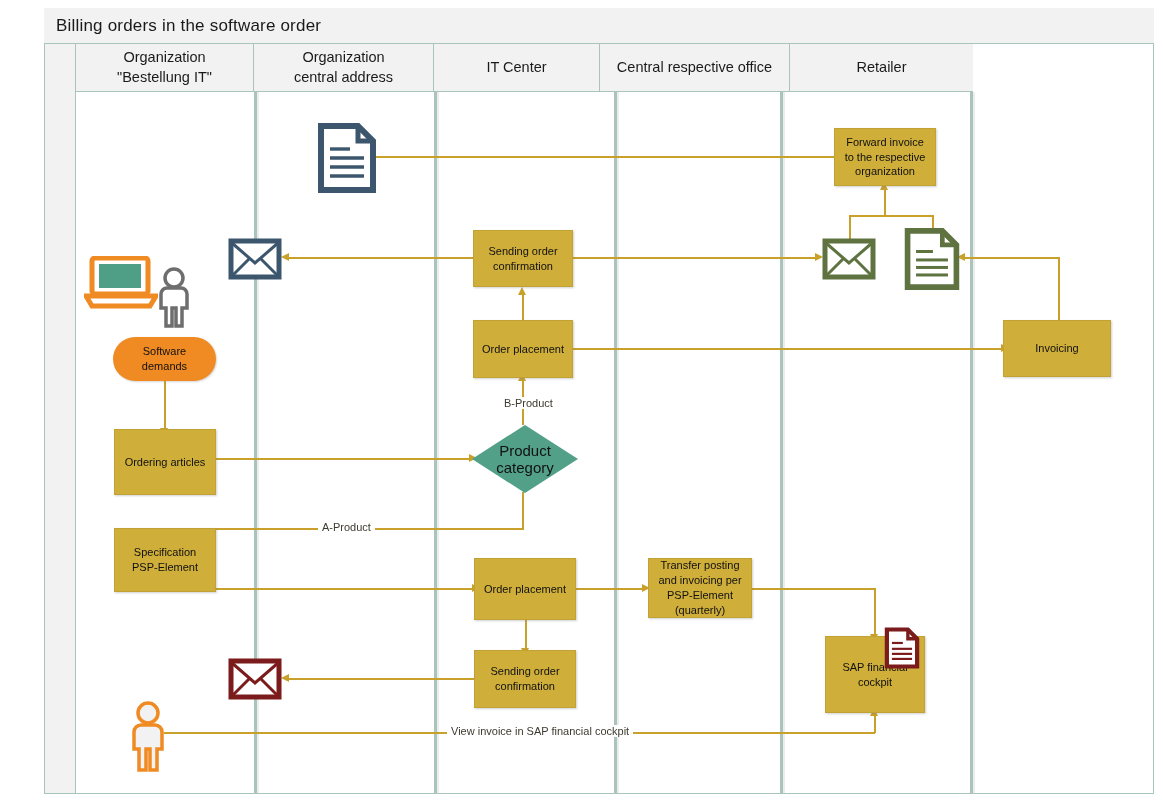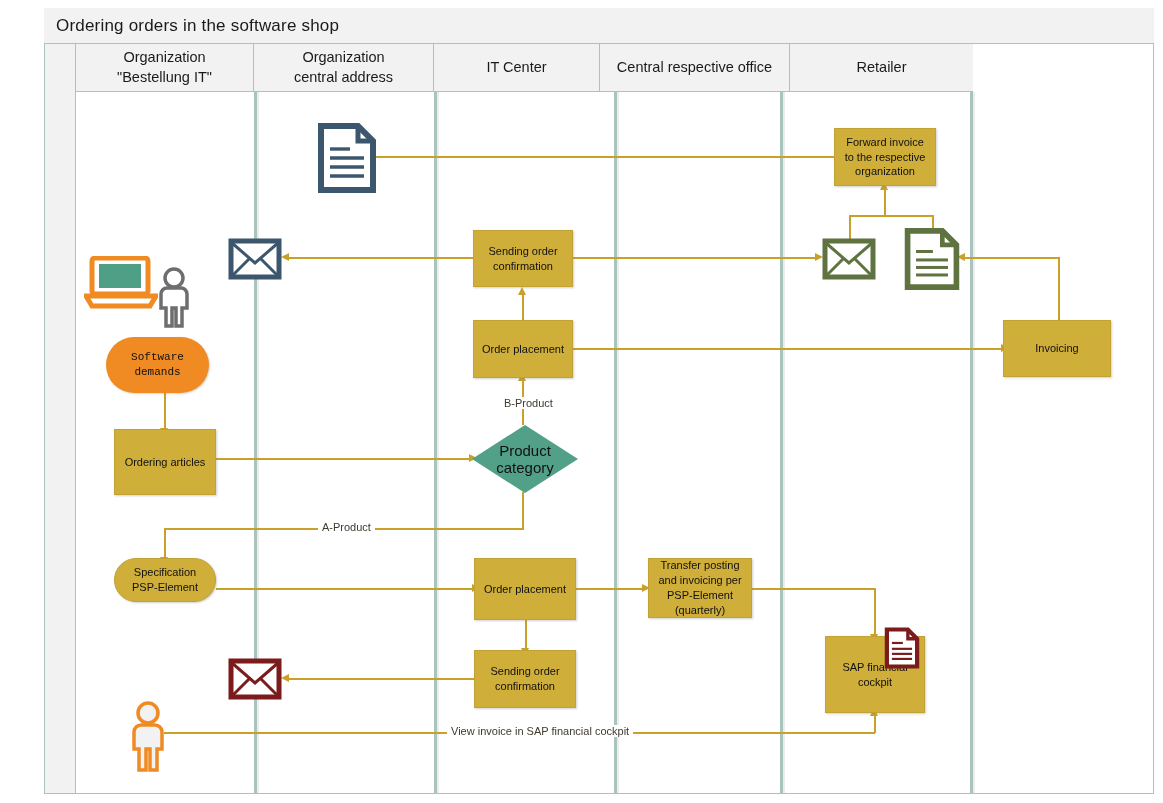--- a/index.html
+++ b/index.html
@@ -64,21 +64,21 @@
   
   .icon{position:absolute;}
   .icon svg{display:block;}
 </style>
 </head>
 <body>
 
 <div id="canvas">
 
   <div class="pool"></div>
-  <div class="pool-title">Ordering orders in the software shop</div>
+  <div class="pool-title">Billing orders in the software order</div>
   <div class="pool-sidebar"></div>
 
   <div class="lane-head-row">
     <div class="lane-head" style="width:178px">
       <div>
         <span>Organization</span>
         <span>"Bestellung IT"</span>
       </div>
     </div>
     <div class="lane-head" style="width:180px">
@@ -258,30 +258,30 @@
   </div>
 
   <div class="node task" style="left:834px;top:128px;width:102px;height:58px;">Forward invoice to the respective organization</div>
 
   <div class="node task" style="left:473px;top:230px;width:100px;height:57px;">Sending order confirmation</div>
 
   <div class="node task" style="left:473px;top:320px;width:100px;height:58px;">Order placement</div>
 
   <div class="node task" style="left:1003px;top:320px;width:108px;height:57px;">Invoicing</div>
 
-  <div class="node start-oval" style="left:106px;top:337px;width:103px;height:56px;font-family:Liberation Mono, monospace;">Software demands</div>
+  <div class="node start-oval" style="left:113px;top:337px;width:103px;height:44px;">Software demands</div>
 
   <div class="node task" style="left:114px;top:429px;width:102px;height:66px;">Ordering articles</div>
 
   <div class="gw-wrap" style="left:472px;top:425px;width:106px;height:68px;">
     <div class="gw-shape"></div>
     <div class="gw-label">Product category</div>
   </div>
 
-  <div class="node task" style="left:114px;top:558px;width:102px;height:44px;border-radius:25px;">Specification PSP-Element</div>
+  <div class="node task" style="left:114px;top:528px;width:102px;height:64px;">Specification PSP-Element</div>
 
   <div class="node task" style="left:474px;top:558px;width:102px;height:62px;">Order placement</div>
 
   <div class="node task" style="left:648px;top:558px;width:104px;height:60px;">Transfer posting and invoicing per PSP-Element (quarterly)</div>
 
   <div class="node task" style="left:474px;top:650px;width:102px;height:58px;">Sending order confirmation</div>
 
   <div class="node task" style="left:825px;top:636px;width:100px;height:77px;">SAP financial cockpit</div>
 
 </div>

